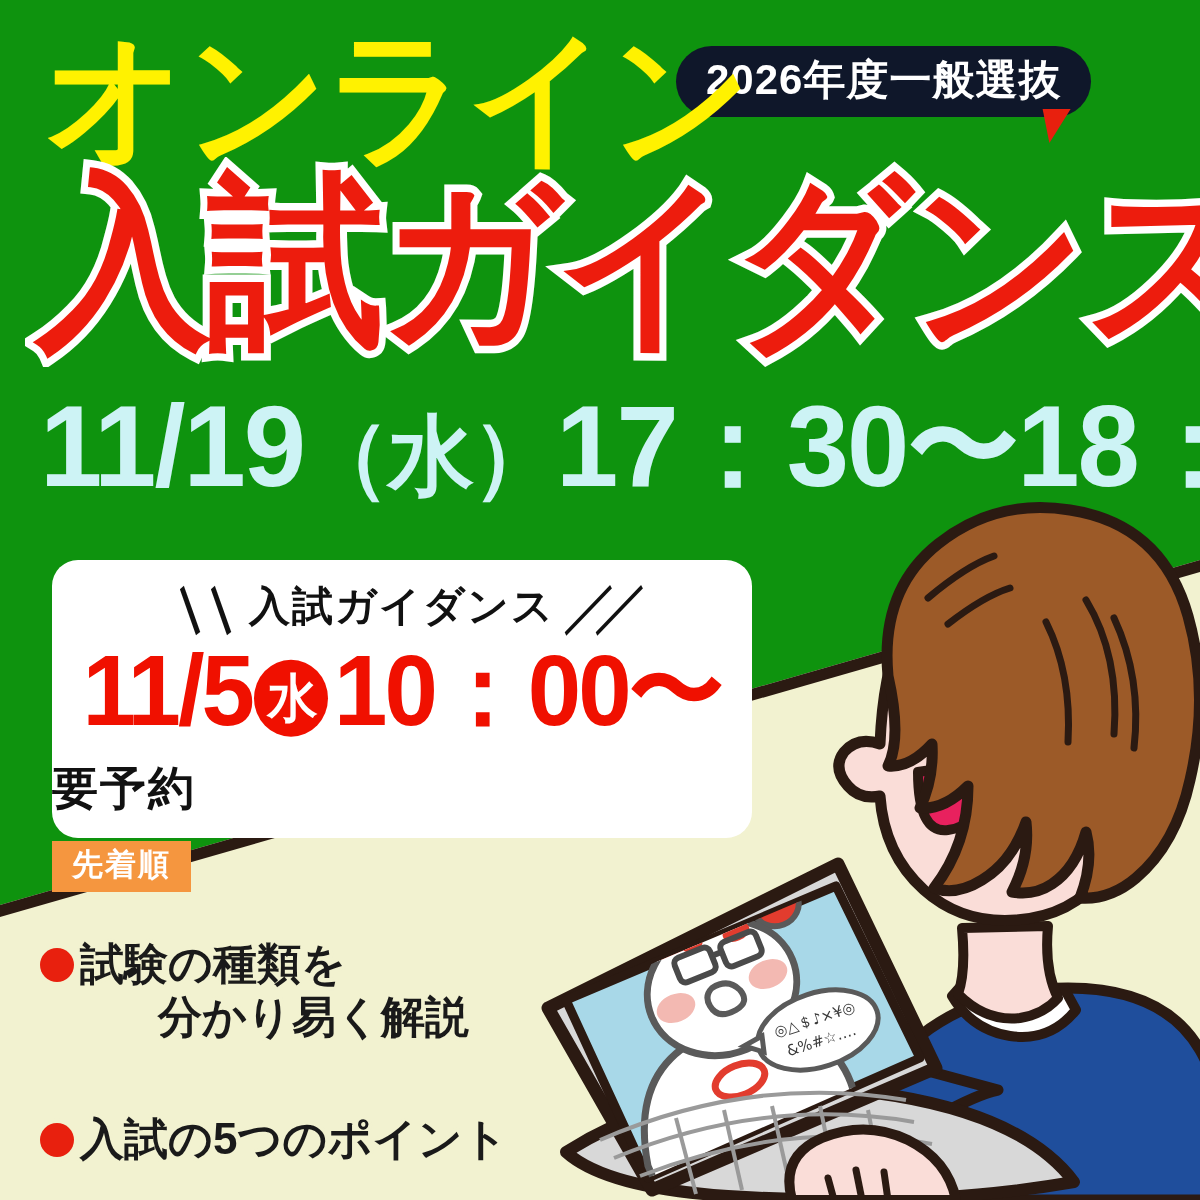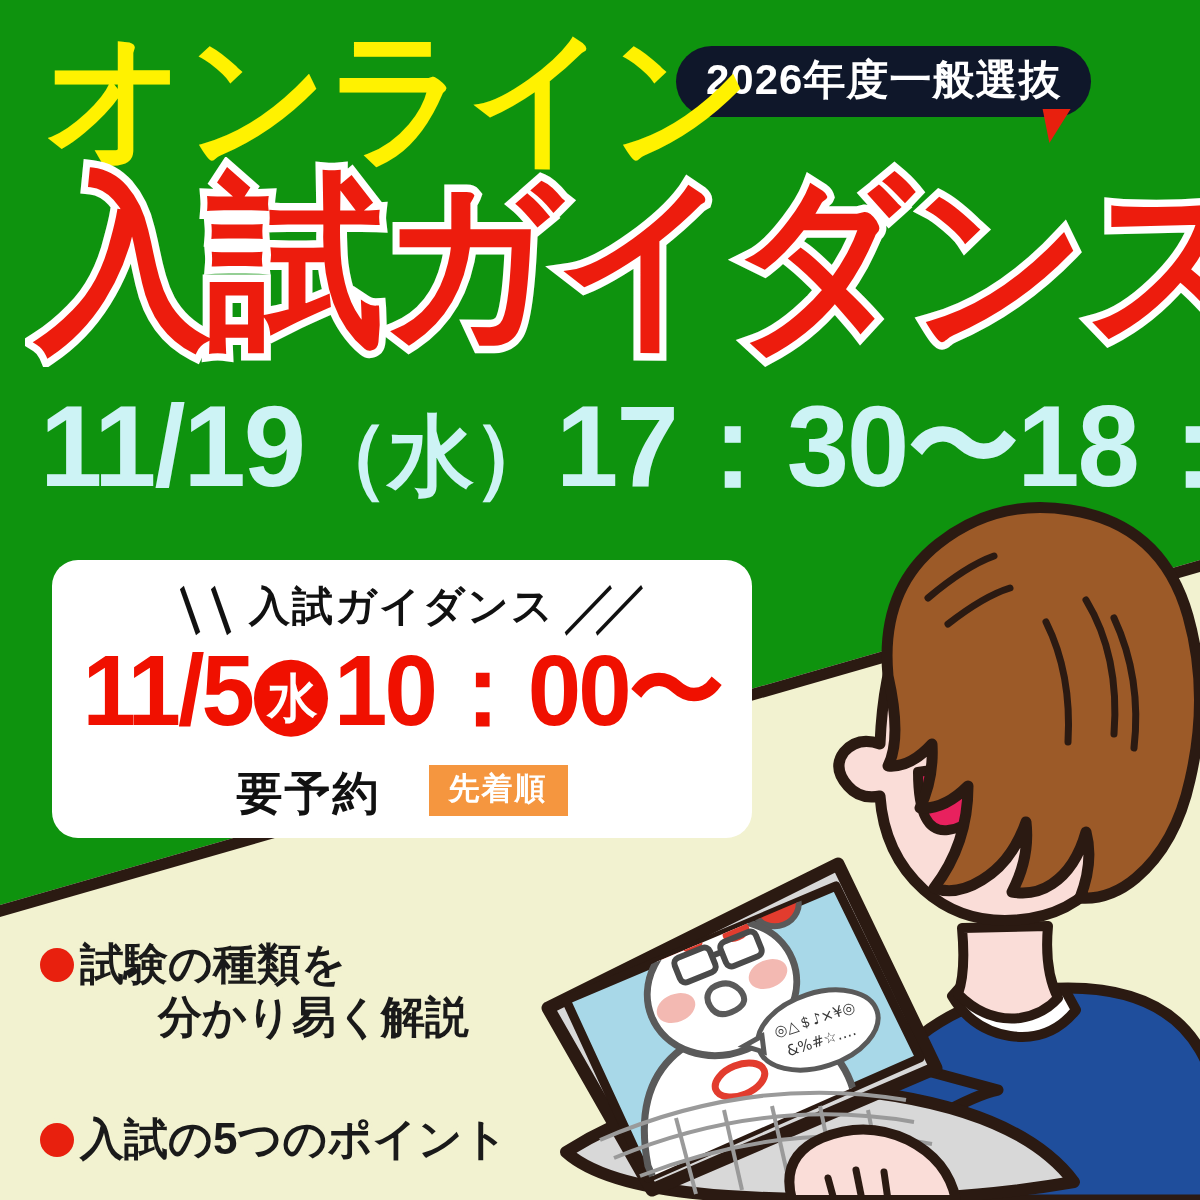--- a/index.html
+++ b/index.html
@@ -76,21 +76,21 @@
     font-size:96px;font-weight:bold;color:#F01000;letter-spacing:-3px;
     line-height:1;margin-top:16px;white-space:nowrap;
     transform:scaleY(1.04);
   }
   .kanji-circle{
     display:inline-block;width:74px;height:74px;border-radius:50%;
     background:#F01000;color:#fff;font-size:50px;line-height:74px;
     text-align:center;vertical-align:9px;margin:0 6px 0 2px;font-weight:bold;
   }
   .card-foot{
-    margin-top:26px;display:flex;align-items:flex-end;justify-content:center;gap:48px;
+    margin-top:26px;display:flex;align-items:flex-start;justify-content:center;gap:30px;flex-direction:column;
   }
   .need-res{font-size:46px;font-weight:bold;color:#111;letter-spacing:2px;line-height:1;}
   .first-come{
     background:#F5963F;color:#fff;font-size:31px;font-weight:bold;
     padding:8px 20px 12px;letter-spacing:2px;line-height:1;
   }
 
   
   .bullets{position:absolute;left:40px;top:939px;width:640px;}
   .bullet{

